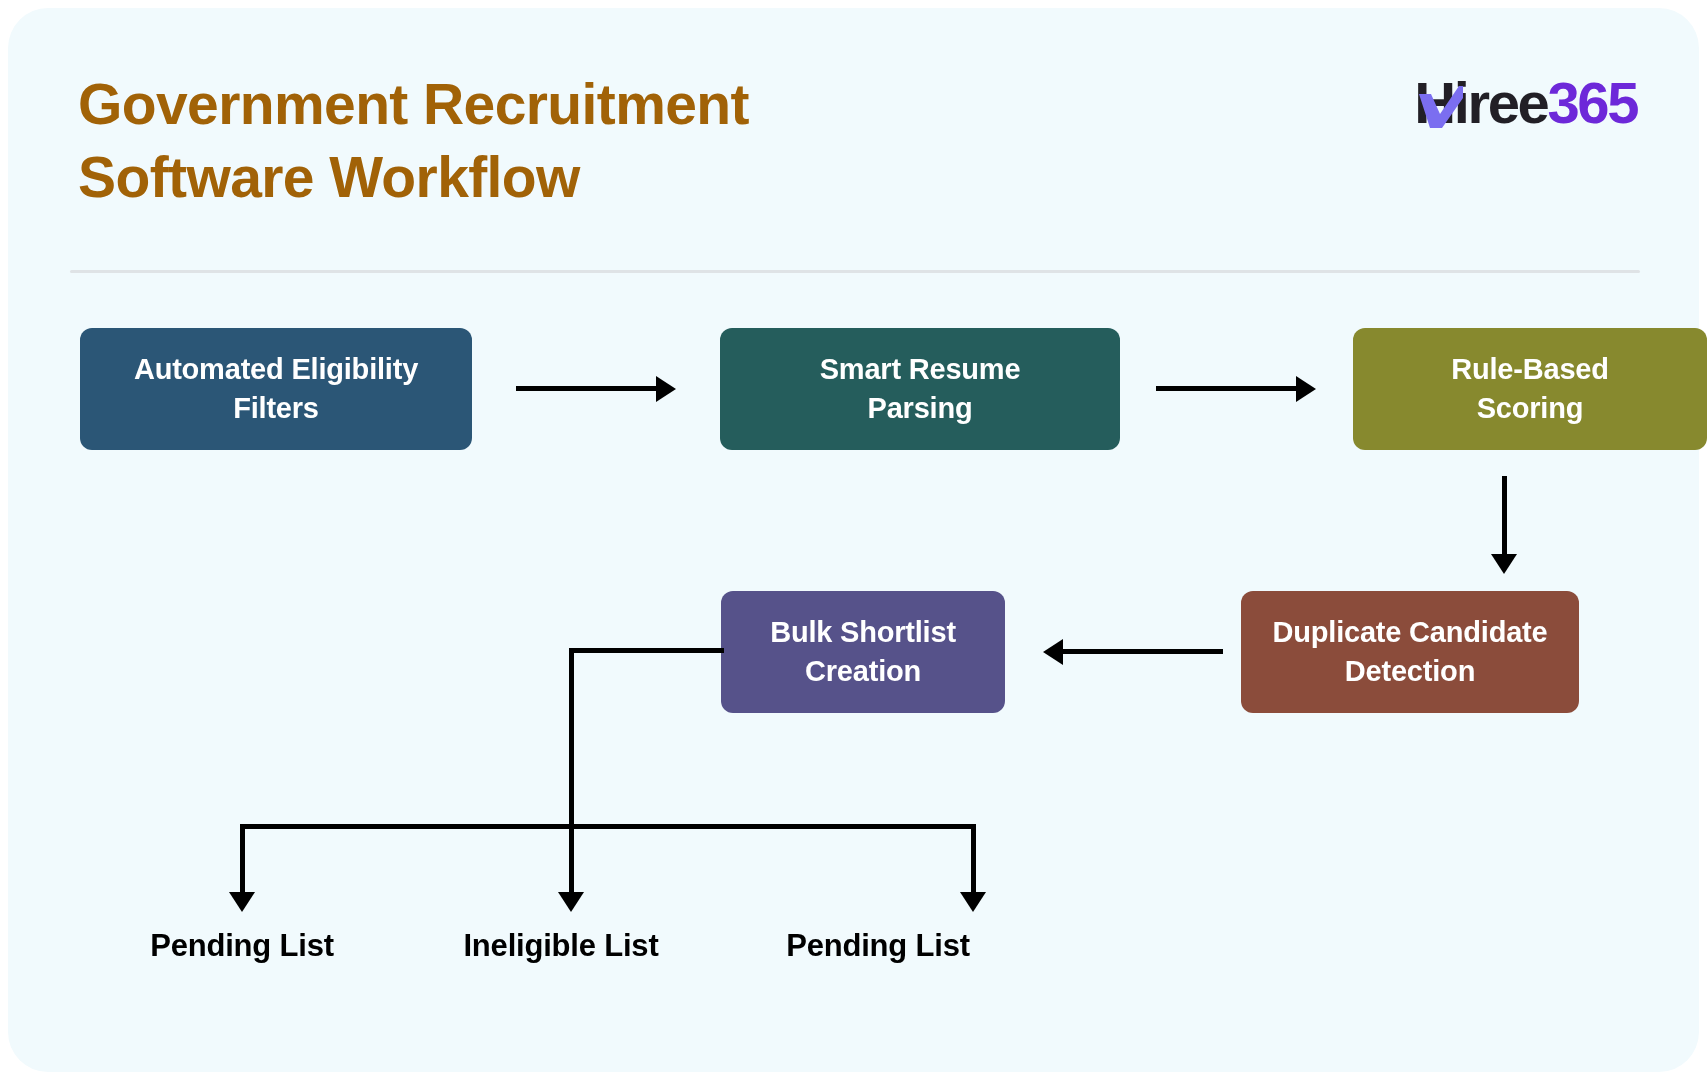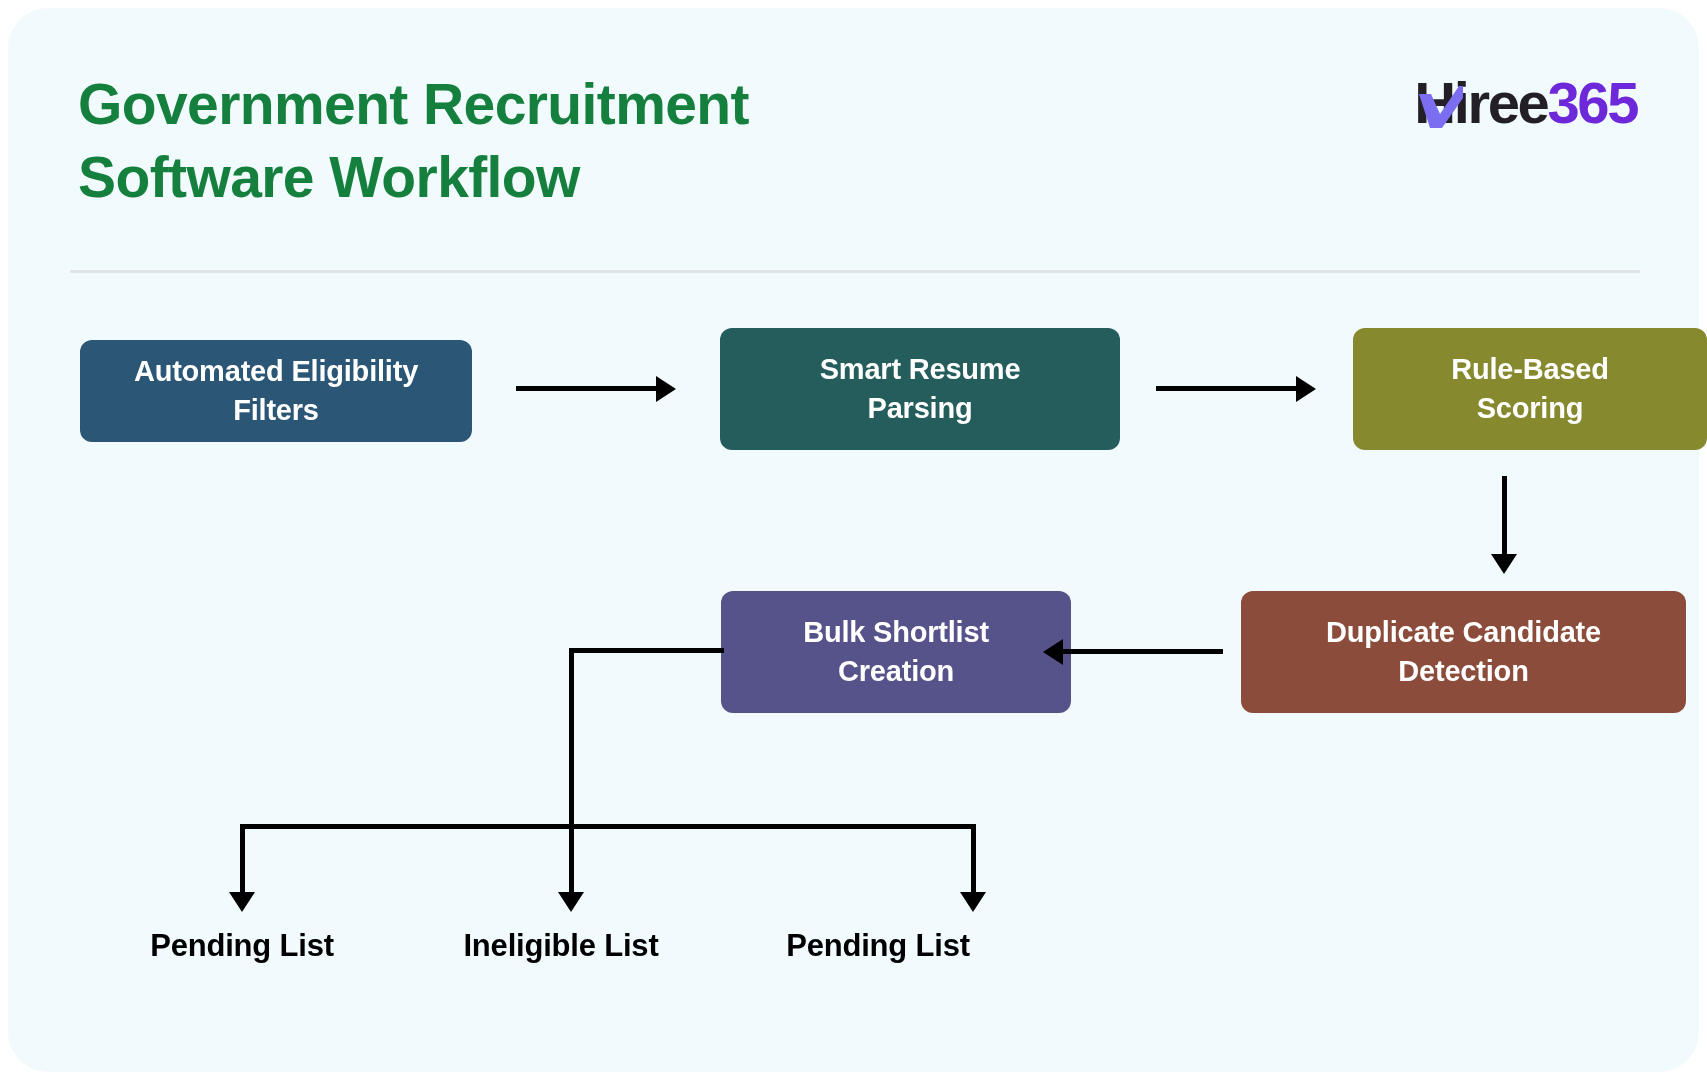--- a/index.html
+++ b/index.html
@@ -20,21 +20,21 @@
 
   
   .title {
     position:absolute;
     left:70px; top:60px;
     width:860px;
     font-size:57px;
     font-weight:700;
     line-height:1.28;
     letter-spacing:-0.6px;
-    color:#15803d;
+    color:#a16207;
     white-space:pre-line;
   }
 
   .logo {
     position:absolute;
     right:62px; top:60px;
     height:70px;
     display:flex;
     align-items:center;
   }
@@ -72,25 +72,25 @@
     text-align:center;
     color:#ffffff;
     font-size:29px;
     font-weight:700;
     line-height:1.33;
     padding:8px 14px;
     white-space:pre-line;
     letter-spacing:-0.2px;
   }
 
-  #node-eligibility    { left:72px;   top:320px; width:392px; height:102px; background:#2b5676;margin-top:12px; }
+  #node-eligibility    { left:72px;   top:320px; width:392px; height:122px; background:#2b5676; }
   #node-resume         { left:712px;  top:320px; width:400px; height:122px; background:#255d5c; }
   #node-scoring        { left:1345px; top:320px; width:354px; height:122px; background:#87892e; }
-  #node-duplicate      { left:1233px; top:583px; width:445px; height:122px; background:#8b4c3b; }
-  #node-shortlist      { left:713px;  top:583px; width:350px; height:122px; background:#56528a; }
+  #node-duplicate      { left:1233px; top:583px; width:338px; height:122px; background:#8b4c3b; }
+  #node-shortlist      { left:713px;  top:583px; width:284px; height:122px; background:#56528a; }
 
   
   .conn {
     position:absolute;
     background:#000000;
   }
   .h-line { height:5px; }
   .v-line { width:5px; }
 
   .arrow-head {

